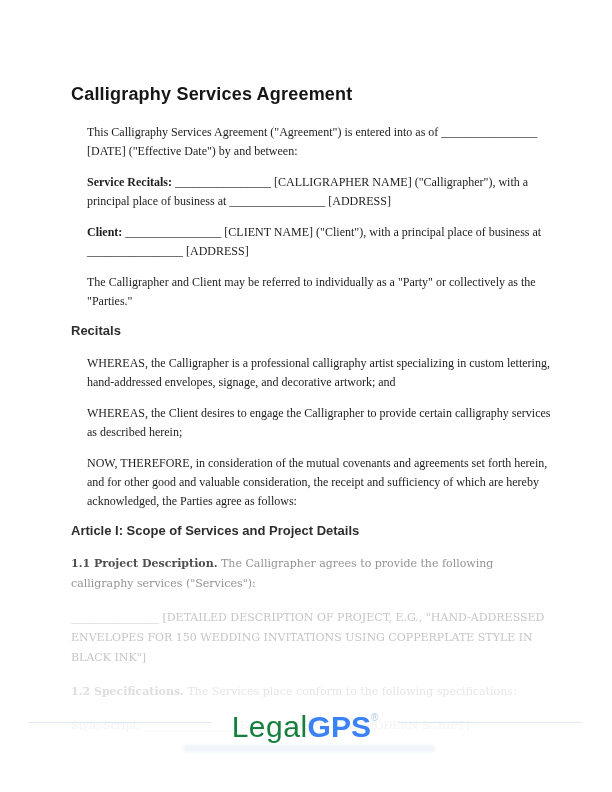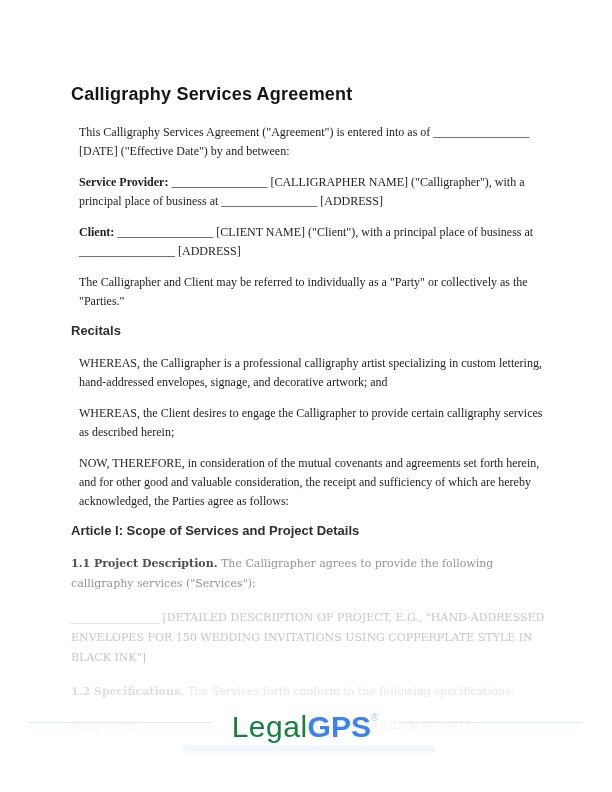--- a/index.html
+++ b/index.html
@@ -17,21 +17,21 @@
   }
   .doc-title {
     font-family: "Liberation Sans", sans-serif;
     font-size: 18px; font-weight: bold;
     color: #161616; letter-spacing: 0.2px;
     margin: 0 0 19px 0; line-height: 20px;
   }
   p.body-para {
     font-size: 12px; line-height: 19px;
     color: #1d1d1d;
-    margin: 0 0 12px 8px;
+    margin: 0 0 12px 16px;
   }
   h2.section-heading {
     font-family: "Liberation Sans", sans-serif;
     font-size: 13px; font-weight: bold;
     color: #2e2e2e;
     margin: 4px 0 16px 0; line-height: 15px;
   }
   h2.article-heading { margin-top: 8px; }
   .tpl {
     font-family: "DejaVu Serif", serif;
@@ -68,41 +68,41 @@
 </style>
 </head>
 <body>
 
 <div class="page">
 
   <h1 class="doc-title">Calligraphy Services Agreement</h1>
 
   <p class="body-para">This Calligraphy Services Agreement ("Agreement") is entered into as of ________________ [DATE] ("Effective Date") by and between:</p>
 
-  <p class="body-para"><strong>Service Provider:</strong> <span>________________ [CALLIGRAPHER NAME] ("Calligrapher"), with a principal place of business at ________________ [ADDRESS]</span></p>
+  <p class="body-para"><strong>Service Recitals:</strong> <span>________________ [CALLIGRAPHER NAME] ("Calligrapher"), with a principal place of business at ________________ [ADDRESS]</span></p>
 
   <p class="body-para"><strong>Client:</strong> <span>________________ [CLIENT NAME] ("Client"), with a principal place of business at ________________ [ADDRESS]</span></p>
 
   <p class="body-para">The Calligrapher and Client may be referred to individually as a "Party" or collectively as the "Parties."</p>
 
   <h2 class="section-heading">Recitals</h2>
 
   <p class="body-para">WHEREAS, the Calligrapher is a professional calligraphy artist specializing in custom lettering, hand-addressed envelopes, signage, and decorative artwork; and</p>
 
   <p class="body-para">WHEREAS, the Client desires to engage the Calligrapher to provide certain calligraphy services as described herein;</p>
 
   <p class="body-para">NOW, THEREFORE, in consideration of the mutual covenants and agreements set forth herein, and for other good and valuable consideration, the receipt and sufficiency of which are hereby acknowledged, the Parties agree as follows:</p>
 
   <h2 class="section-heading article-heading">Article I: Scope of Services and Project Details</h2>
 
   <p class="tpl"><span class="sec-label">1.1 Project Description.</span> <span class="sec-text">The Calligrapher agrees to provide the following calligraphy services ("Services"):</span></p>
 
   <p class="tpl placeholder-block">________________ [DETAILED DESCRIPTION OF PROJECT, E.G., "HAND-ADDRESSED ENVELOPES FOR 150 WEDDING INVITATIONS USING COPPERPLATE STYLE IN BLACK INK"]</p>
 
-  <p class="tpl"><span class="sec2-label">1.2 Specifications.</span> <span class="sec2-text">The Services forth conform to the following specifications:</span></p>
+  <p class="tpl"><span class="sec2-label">1.2 Specifications.</span> <span class="sec2-text">The Services place conform to the following specifications:</span></p>
 
   <p class="tpl ghost-line">Style/Script: ________________ [E.G., COPPERPLATE, MODERN SCRIPT]</p>
 
 </div>
 
 <div class="footer">
   <div class="rule"></div>
   <div class="logo"><span class="logo-light">Legal</span><span class="logo-bold">GPS</span><span class="reg-mark">®</span></div>
   <div class="rule"></div>
 </div>

